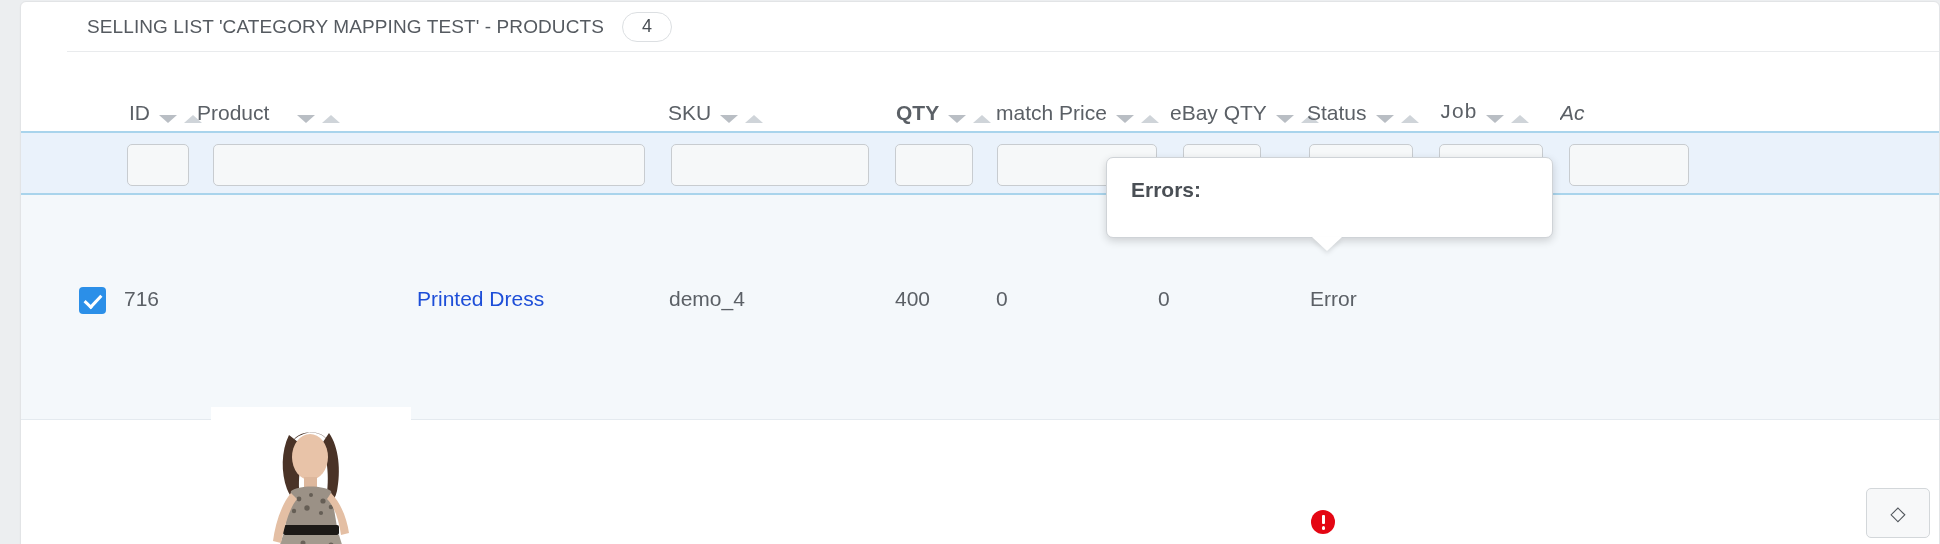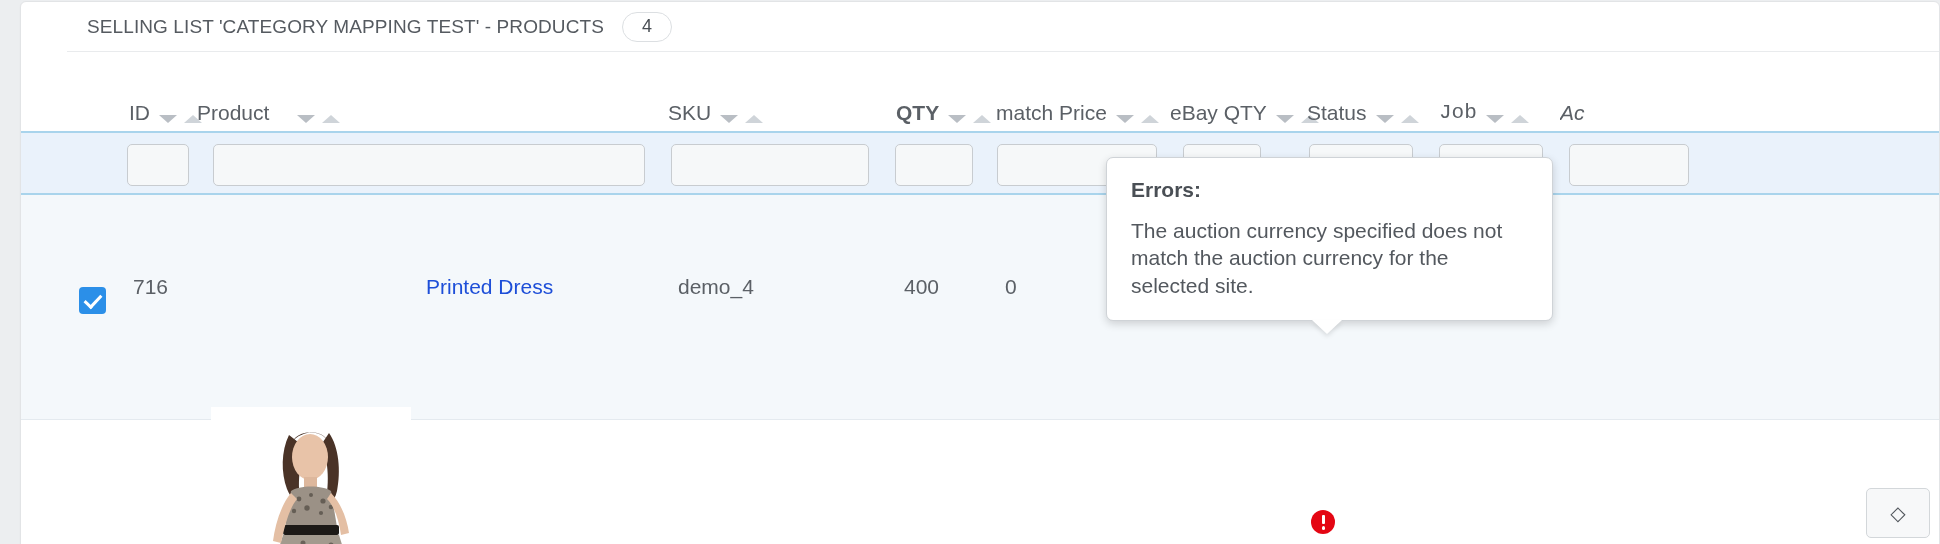--- a/index.html
+++ b/index.html
@@ -105,21 +105,21 @@
     height: 225px;
     background: #f4f8fb;
     border-bottom: 1px solid #e4eaef;
   }
   .cell {
     position: absolute;
     font-size: 21px;
     color: #5b6066;
     white-space: nowrap;
   }
-  .cell.mid { top: 80px; margin-left: 9px; }
+  .cell.mid { top: 92px; }
 
   .checkbox {
     position: absolute;
     left: 58px; top: 92px;
     width: 27px; height: 27px;
     background: #2b8fe8;
     border-radius: 4px;
   }
   .checkbox::after {
     content: "";
@@ -370,16 +370,15 @@
 
       <div class="err-icon"></div>
 
       <div class="action-btn">◇</div>
     </div>
 
   </div>
 
   <div class="tooltip">
     <div class="tt-title">Errors:</div>
-    <div>The auction currency specified does not match the auction currency for the selected site.</div>
   </div>
 
 </div>
 
 </body></html>

